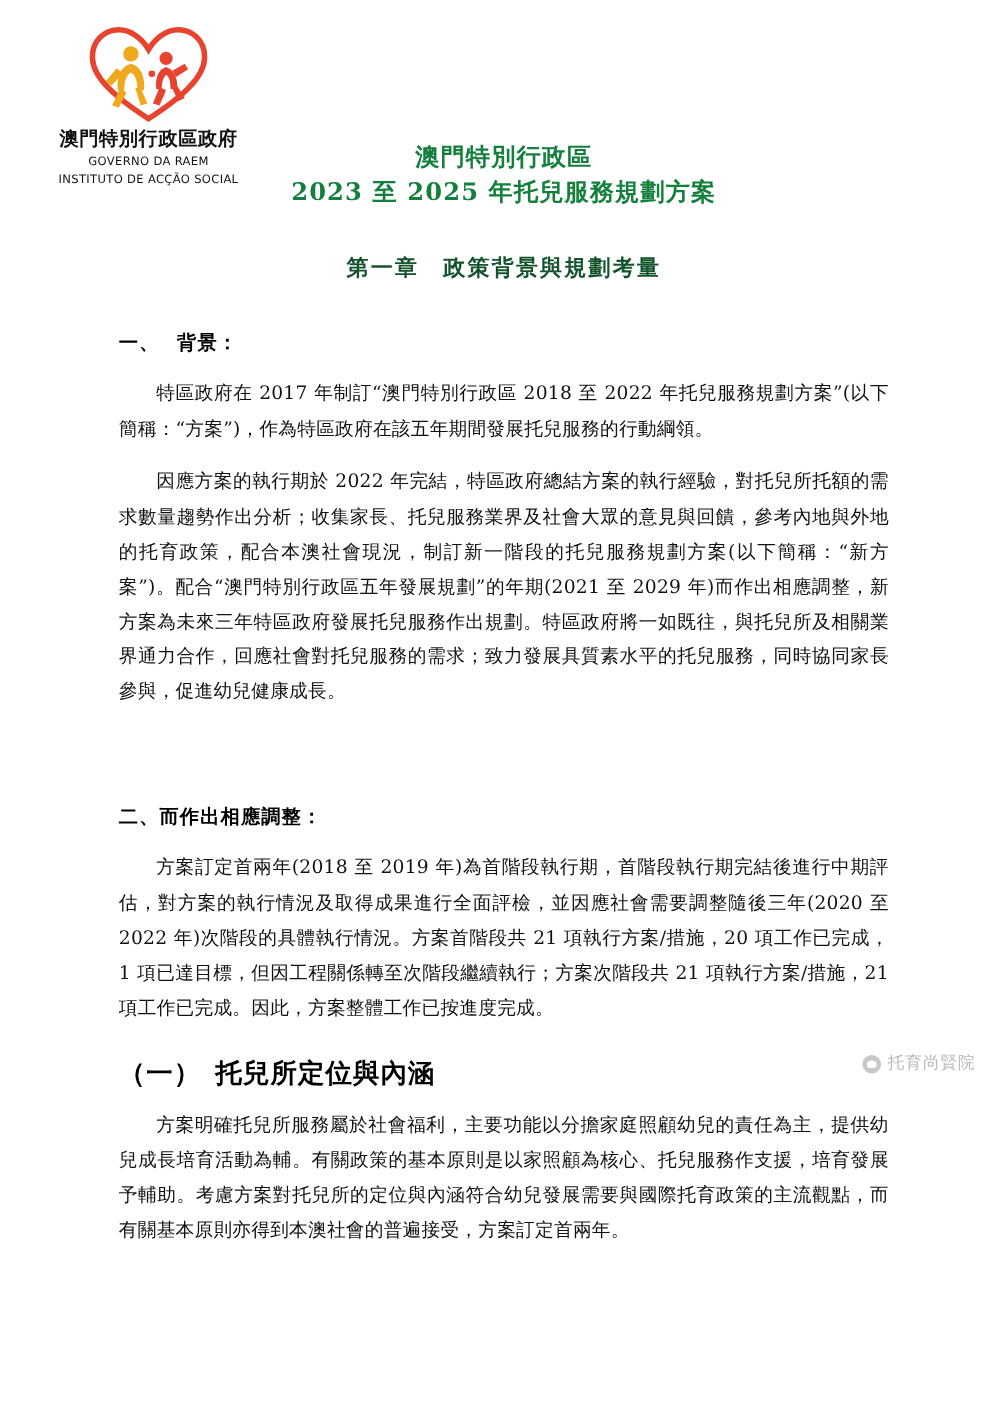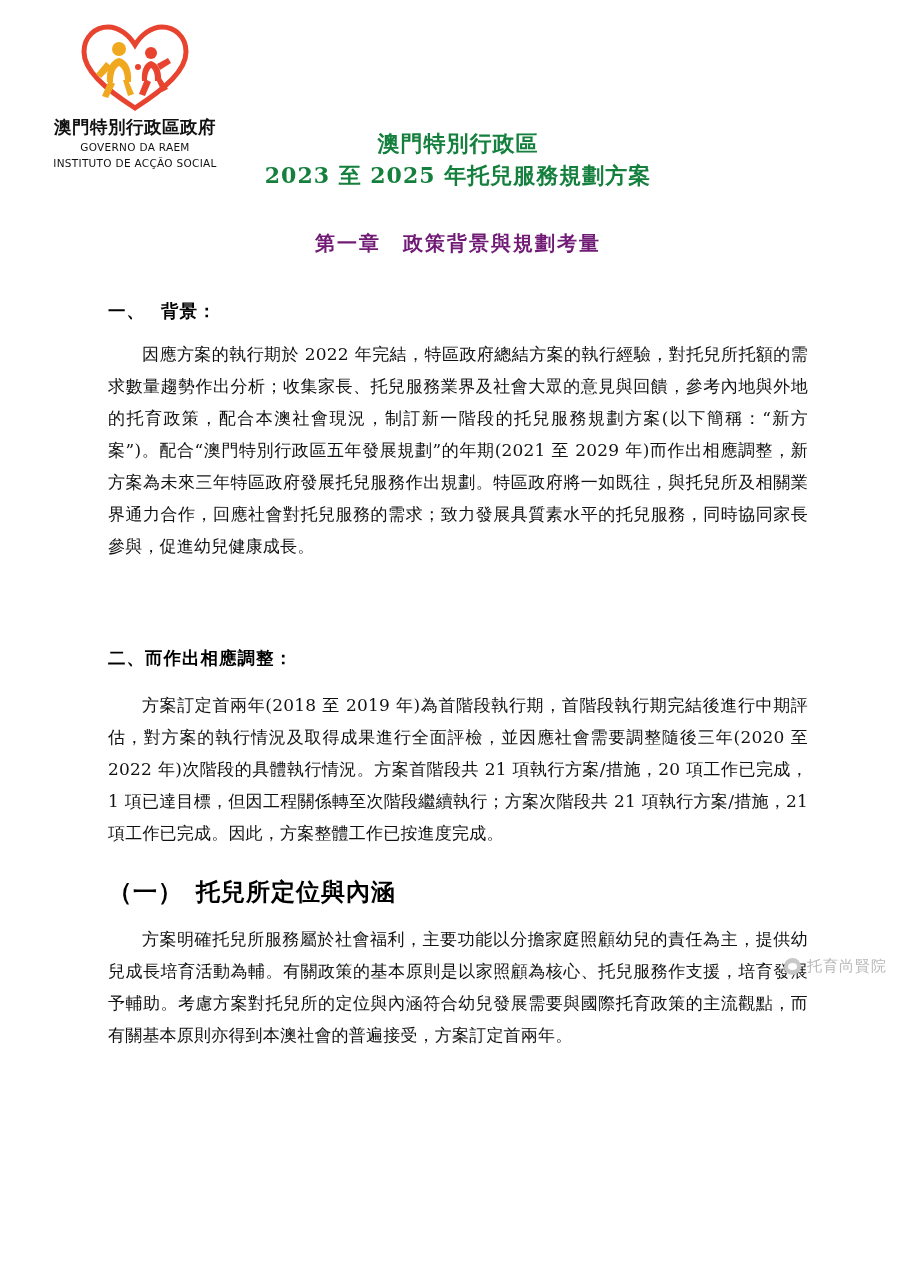--- a/index.html
+++ b/index.html
@@ -78,21 +78,21 @@
     letter-spacing: 1px;
     color: #15803d;
   }
 
   .chapter-title {
     text-align: center;
     font-weight: bold;
     font-size: 20px;
     letter-spacing: 2px;
     margin-top: 38px;
-    color: #701a75;
+    color: #14532d;
   }
 
   .section-head {
     font-weight: bold;
     font-size: 17.5px;
     letter-spacing: 1px;
     color: #000;
     margin-top: 42px;
   }
   .section-head.tight {
@@ -131,21 +131,21 @@
   .spacer-lg {
     height: 44px;
   }
 
   
   .watermark {
     position: absolute;
     right: 24px;
     bottom: 16px;
     display: flex;
-    align-items: center;
+    align-items: flex-end;
     gap: 6px;
     color: #b9b9b9;
     font-family: "DejaVu Sans", "Liberation Sans", sans-serif;
     font-size: 15px;
     letter-spacing: 1px;
   }
   .wb-logo {
     width: 17px;
     height: 17px;
     border-radius: 50%;
@@ -198,20 +198,21 @@
     <div class="title-block">
       <div class="doc-title-line">澳門特別行政區</div>
       <div class="doc-title-line">2023 至 2025 年托兒服務規劃方案</div>
     </div>
 
     <div class="chapter-title">第一章　政策背景與規劃考量</div>
 
     <div class="section-head">
       <span>一、</span><span class="gap"></span><span>背景：</span>
     </div>
+    <p class="para first">特區政府在 2017 年制訂“澳門特別行政區 2018 至 2022 年托兒服務規劃方案”(以下簡稱：“方案”)，作為特區政府在該五年期間發展托兒服務的行動綱領。</p>
     <p class="para">因應方案的執行期於 2022 年完結，特區政府總結方案的執行經驗，對托兒所托額的需求數量趨勢作出分析；收集家長、托兒服務業界及社會大眾的意見與回饋，參考內地與外地的托育政策，配合本澳社會現況，制訂新一階段的托兒服務規劃方案(以下簡稱：“新方案”)。配合“澳門特別行政區五年發展規劃”的年期(2021 至 2029 年)而作出相應調整，新方案為未來三年特區政府發展托兒服務作出規劃。特區政府將一如既往，與托兒所及相關業界通力合作，回應社會對托兒服務的需求；致力發展具質素水平的托兒服務，同時協同家長參與，促進幼兒健康成長。</p>
 
     <div class="spacer-lg"></div>
 
     <div class="section-head tight">
       <span>二、</span><span>而作出相應調整：</span>
     </div>
     <p class="para first">方案訂定首兩年(2018 至 2019 年)為首階段執行期，首階段執行期完結後進行中期評估，對方案的執行情況及取得成果進行全面評檢，並因應社會需要調整隨後三年(2020 至 2022 年)次階段的具體執行情況。方案首階段共 21 項執行方案/措施，20 項工作已完成，1 項已達目標，但因工程關係轉至次階段繼續執行；方案次階段共 21 項執行方案/措施，21 項工作已完成。因此，方案整體工作已按進度完成。</p>
 
     <div class="sub-head">

